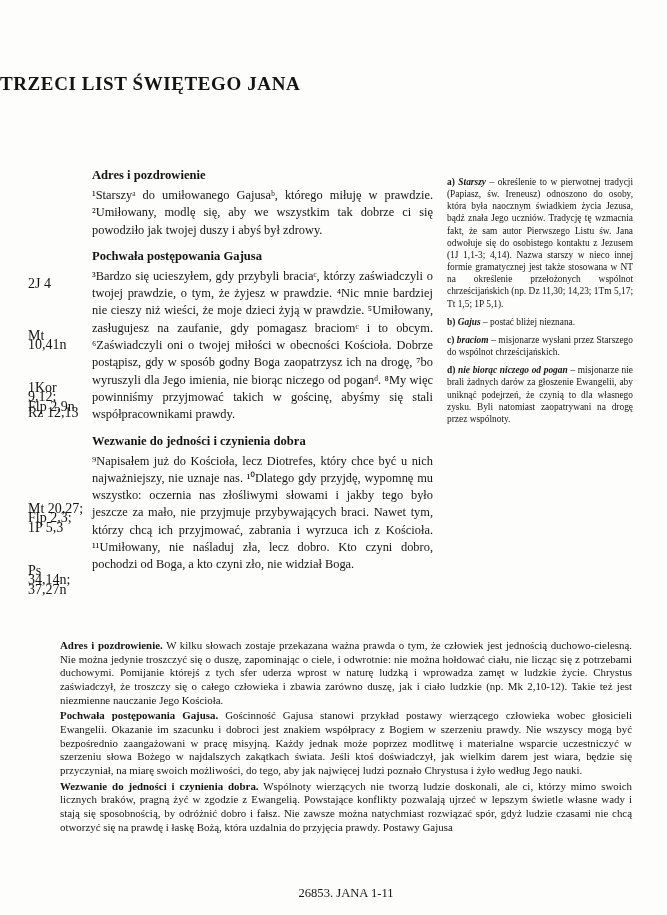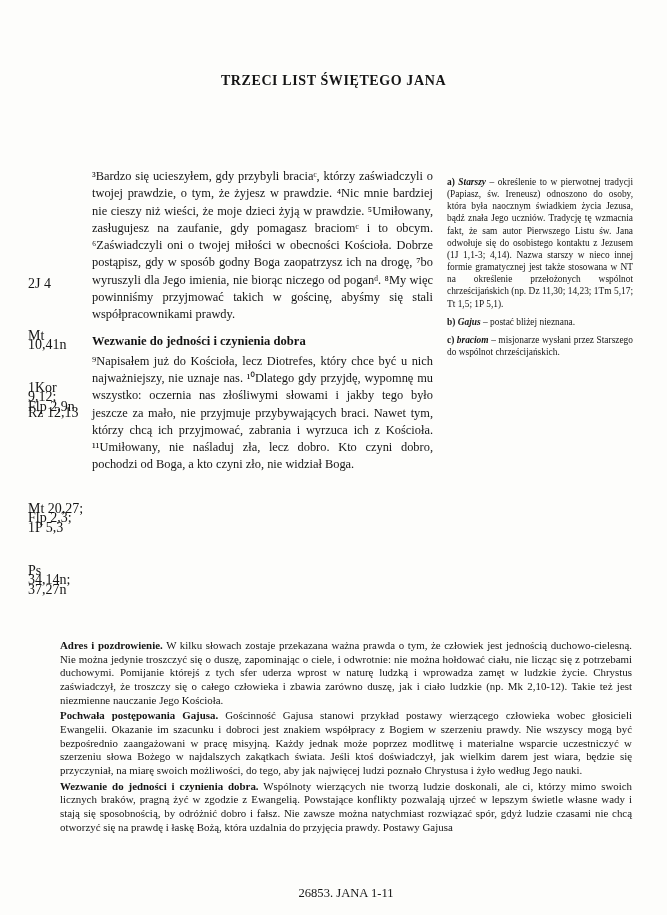--- a/index.html
+++ b/index.html
@@ -11,22 +11,21 @@
     background: #fdfdfb;
     color: #141414;
     font-family: "Liberation Serif", serif;
     overflow: hidden;
   }
   .title {
     position: absolute;
     top: 73px;
     left: 0;
     width: 100%;
-    text-align: center;
-    font-size: 14px;
+    font-size: 19px;
     font-weight: bold;
     letter-spacing: 0.6px;
   }
   
   .main-col {
     position: absolute;
     left: 92px;
     top: 168px;
     width: 341px;
   }
@@ -102,20 +101,25 @@
   <div class="mref" style="top:383px">1Kor 9,12;
 Flp 2,9n</div>
   <div class="mref" style="top:408px">Rz 12,13</div>
   <div class="mref" style="top:504px">Mt 20,27;
 Flp 2,3; 1P 5,3</div>
   <div class="mref" style="top:566px">Ps 34,14n;
 37,27n</div>
 
   <main class="main-col">
     <section>
+      <h2 class="sec-heading">Adres i pozdrowienie</h2>
+      <p class="verse-text">¹Starszyᵃ do umiłowanego Gajusaᵇ, którego miłuję w prawdzie. ²Umiłowany, modlę się, aby we wszystkim tak dobrze ci się powodziło jak twojej duszy i abyś był zdrowy.</p>
+    </section>
+    <section>
+      <h2 class="sec-heading">Pochwała postępowania Gajusa</h2>
       <p class="verse-text">³Bardzo się ucieszyłem, gdy przybyli braciaᶜ, którzy zaświadczyli o twojej prawdzie, o tym, że żyjesz w prawdzie. ⁴Nic mnie bardziej nie cieszy niż wieści, że moje dzieci żyją w prawdzie. ⁵Umiłowany, zasługujesz na zaufanie, gdy pomagasz braciomᶜ i to obcym. ⁶Zaświadczyli oni o twojej miłości w obecności Kościoła. Dobrze postąpisz, gdy w sposób godny Boga zaopatrzysz ich na drogę, ⁷bo wyruszyli dla Jego imienia, nie biorąc niczego od poganᵈ. ⁸My więc powinniśmy przyjmować takich w gościnę, abyśmy się stali współpracownikami prawdy.</p>
     </section>
     <section>
       <h2 class="sec-heading">Wezwanie do jedności i czynienia dobra</h2>
       <p class="verse-text">⁹Napisałem już do Kościoła, lecz Diotrefes, który chce być u nich najważniejszy, nie uznaje nas. ¹⁰Dlatego gdy przyjdę, wypomnę mu wszystko: oczernia nas złośliwymi słowami i jakby tego było jeszcze za mało, nie przyjmuje przybywających braci. Nawet tym, którzy chcą ich przyjmować, zabrania i wyrzuca ich z Kościoła. ¹¹Umiłowany, nie naśladuj zła, lecz dobro. Kto czyni dobro, pochodzi od Boga, a kto czyni zło, nie widział Boga.</p>
     </section>
   </main>
 
   <aside class="notes-col">
     <p class="note">
@@ -125,20 +129,25 @@
     </p>
     <p class="note">
       <span class="note-label">b)</span>
       <span class="note-term">Gajus</span>
       <span class="note-text">– postać bliżej nieznana.</span>
     </p>
     <p class="note">
       <span class="note-label">c)</span>
       <span class="note-term">braciom</span>
       <span class="note-text">– misjonarze wysłani przez Starszego do wspólnot chrześcijańskich.</span>
+    </p>
+    <p class="note">
+      <span class="note-label">d)</span>
+      <span class="note-term">nie biorąc niczego od pogan</span>
+      <span class="note-text">– misjonarze nie brali żadnych darów za głoszenie Ewangelii, aby uniknąć podejrzeń, że czynią to dla własnego zysku. Byli natomiast zaopatrywani na drogę przez wspólnoty.</span>
     </p>
   </aside>
 
   <div class="commentary">
     <p class="cpar">
       <span class="c-heading">Adres i pozdrowienie.</span>
       <span class="c-text">W kilku słowach zostaje przekazana ważna prawda o tym, że człowiek jest jednością duchowo-cielesną. Nie można jedynie troszczyć się o duszę, zapominając o ciele, i odwrotnie: nie można hołdować ciału, nie licząc się z potrzebami duchowymi. Pomijanie którejś z tych sfer uderza wprost w naturę ludzką i wprowadza zamęt w ludzkie życie. Chrystus zaświadczył, że troszczy się o całego człowieka i zbawia zarówno duszę, jak i ciało ludzkie (np. Mk 2,10-12). Takie też jest niezmienne nauczanie Jego Kościoła.</span>
     </p>
     <p class="cpar">
       <span class="c-heading">Pochwała postępowania Gajusa.</span>

